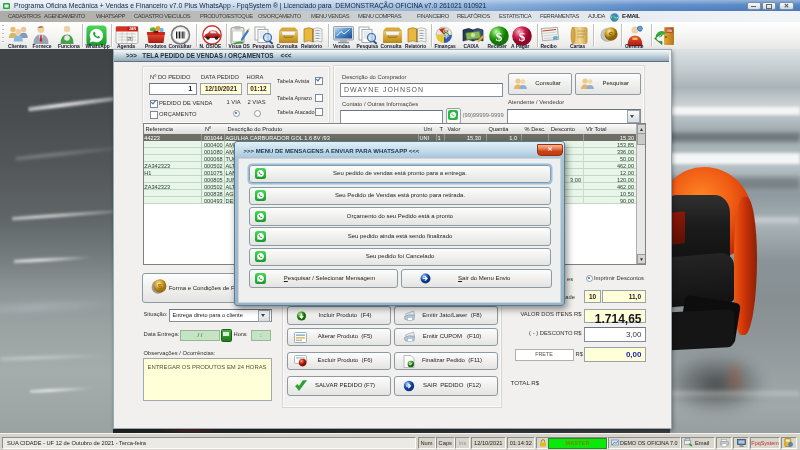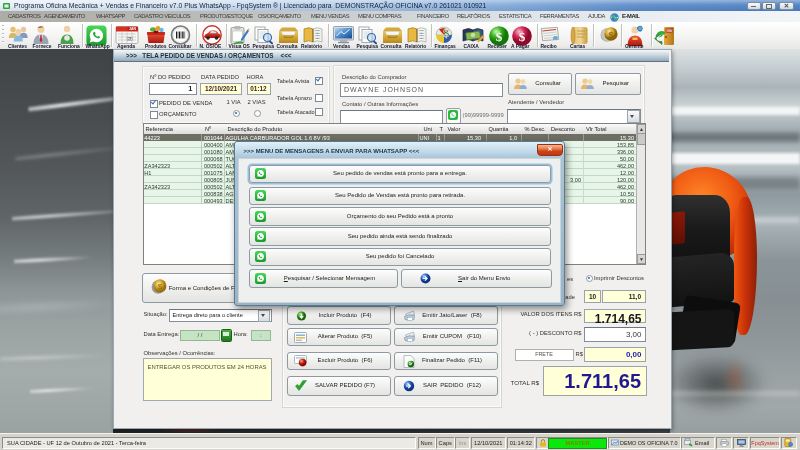--- a/index.html
+++ b/index.html
@@ -697,23 +697,20 @@
   <div class="lbl" style="right:218.5px;top:329.6px;font-size:5.8px;">( - ) DESCONTO R$</div>
   <div class="inp" style="left:583.5px;top:326.5px;width:60px;height:13px;">
       <span class="abs" style="right:3px;top:2.4px;font-size:8px;color:#38383c;">3,00</span>
     </div>
   <div class="abs" style="left:514.5px;top:348.5px;width:57px;height:10px;background:#fff;border:1px solid #b0b0ac;text-align:center;font-size:5.4px;color:#555;line-height:9.5px;">FRETE</div>
   <div class="lbl" style="left:575.5px;top:350.8px;font-size:5.8px;">R$</div>
   <div class="yel" style="left:583.5px;top:346.5px;width:60px;height:13.5px;">
       <span class="abs" style="right:3px;top:2.4px;font-size:8px;font-weight:bold;color:#2222b8;">0,00</span>
     </div>
   <div class="lbl" style="left:510.5px;top:379.4px;font-size:6.2px;">TOTAL R$</div>
-  <div class="yel" style="left:543px;top:365.5px;width:102px;height:28px;">
-      <span class="abs" style="right:5px;top:3px;font-size:20px;font-weight:bold;color:#201890;">1.711,65</span>
-    </div>
 
   <div class="abs" id="dlg" style="left:234px;top:141px;width:329px;height:163px;
       background:linear-gradient(180deg,#dff0f8 0%,#c0d8e8 6%,#a8c4d8 10%,#98b4c8 100%);
       border:1px solid #5a7a8e;border-radius:3px;box-shadow:2px 3px 7px rgba(0,0,0,.45);">
     <div class="abs" style="left:8.5px;top:5.6px;font-size:6px;font-weight:bold;color:#15314a;white-space:nowrap;">&gt;&gt;&gt; MENU DE MENSAGENS A ENVIAR PARA WHATSAPP &lt;&lt;&lt;</div>
     <div class="abs" style="left:302px;top:1.5px;width:24px;height:10px;border-radius:0 2px 4px 4px;
         background:linear-gradient(180deg,#f8b898 0%,#e87848 40%,#cc4418 60%,#c03810 100%);border:1px solid #9a3010;
         color:#fff;font-size:6px;font-weight:bold;text-align:center;line-height:9px;">✕</div>
     <div class="abs" style="left:3px;top:15.5px;width:321px;height:143px;background:#eef0ef;border:1px solid #cdd4d8;"></div>
     <div id="dlgbtns">

